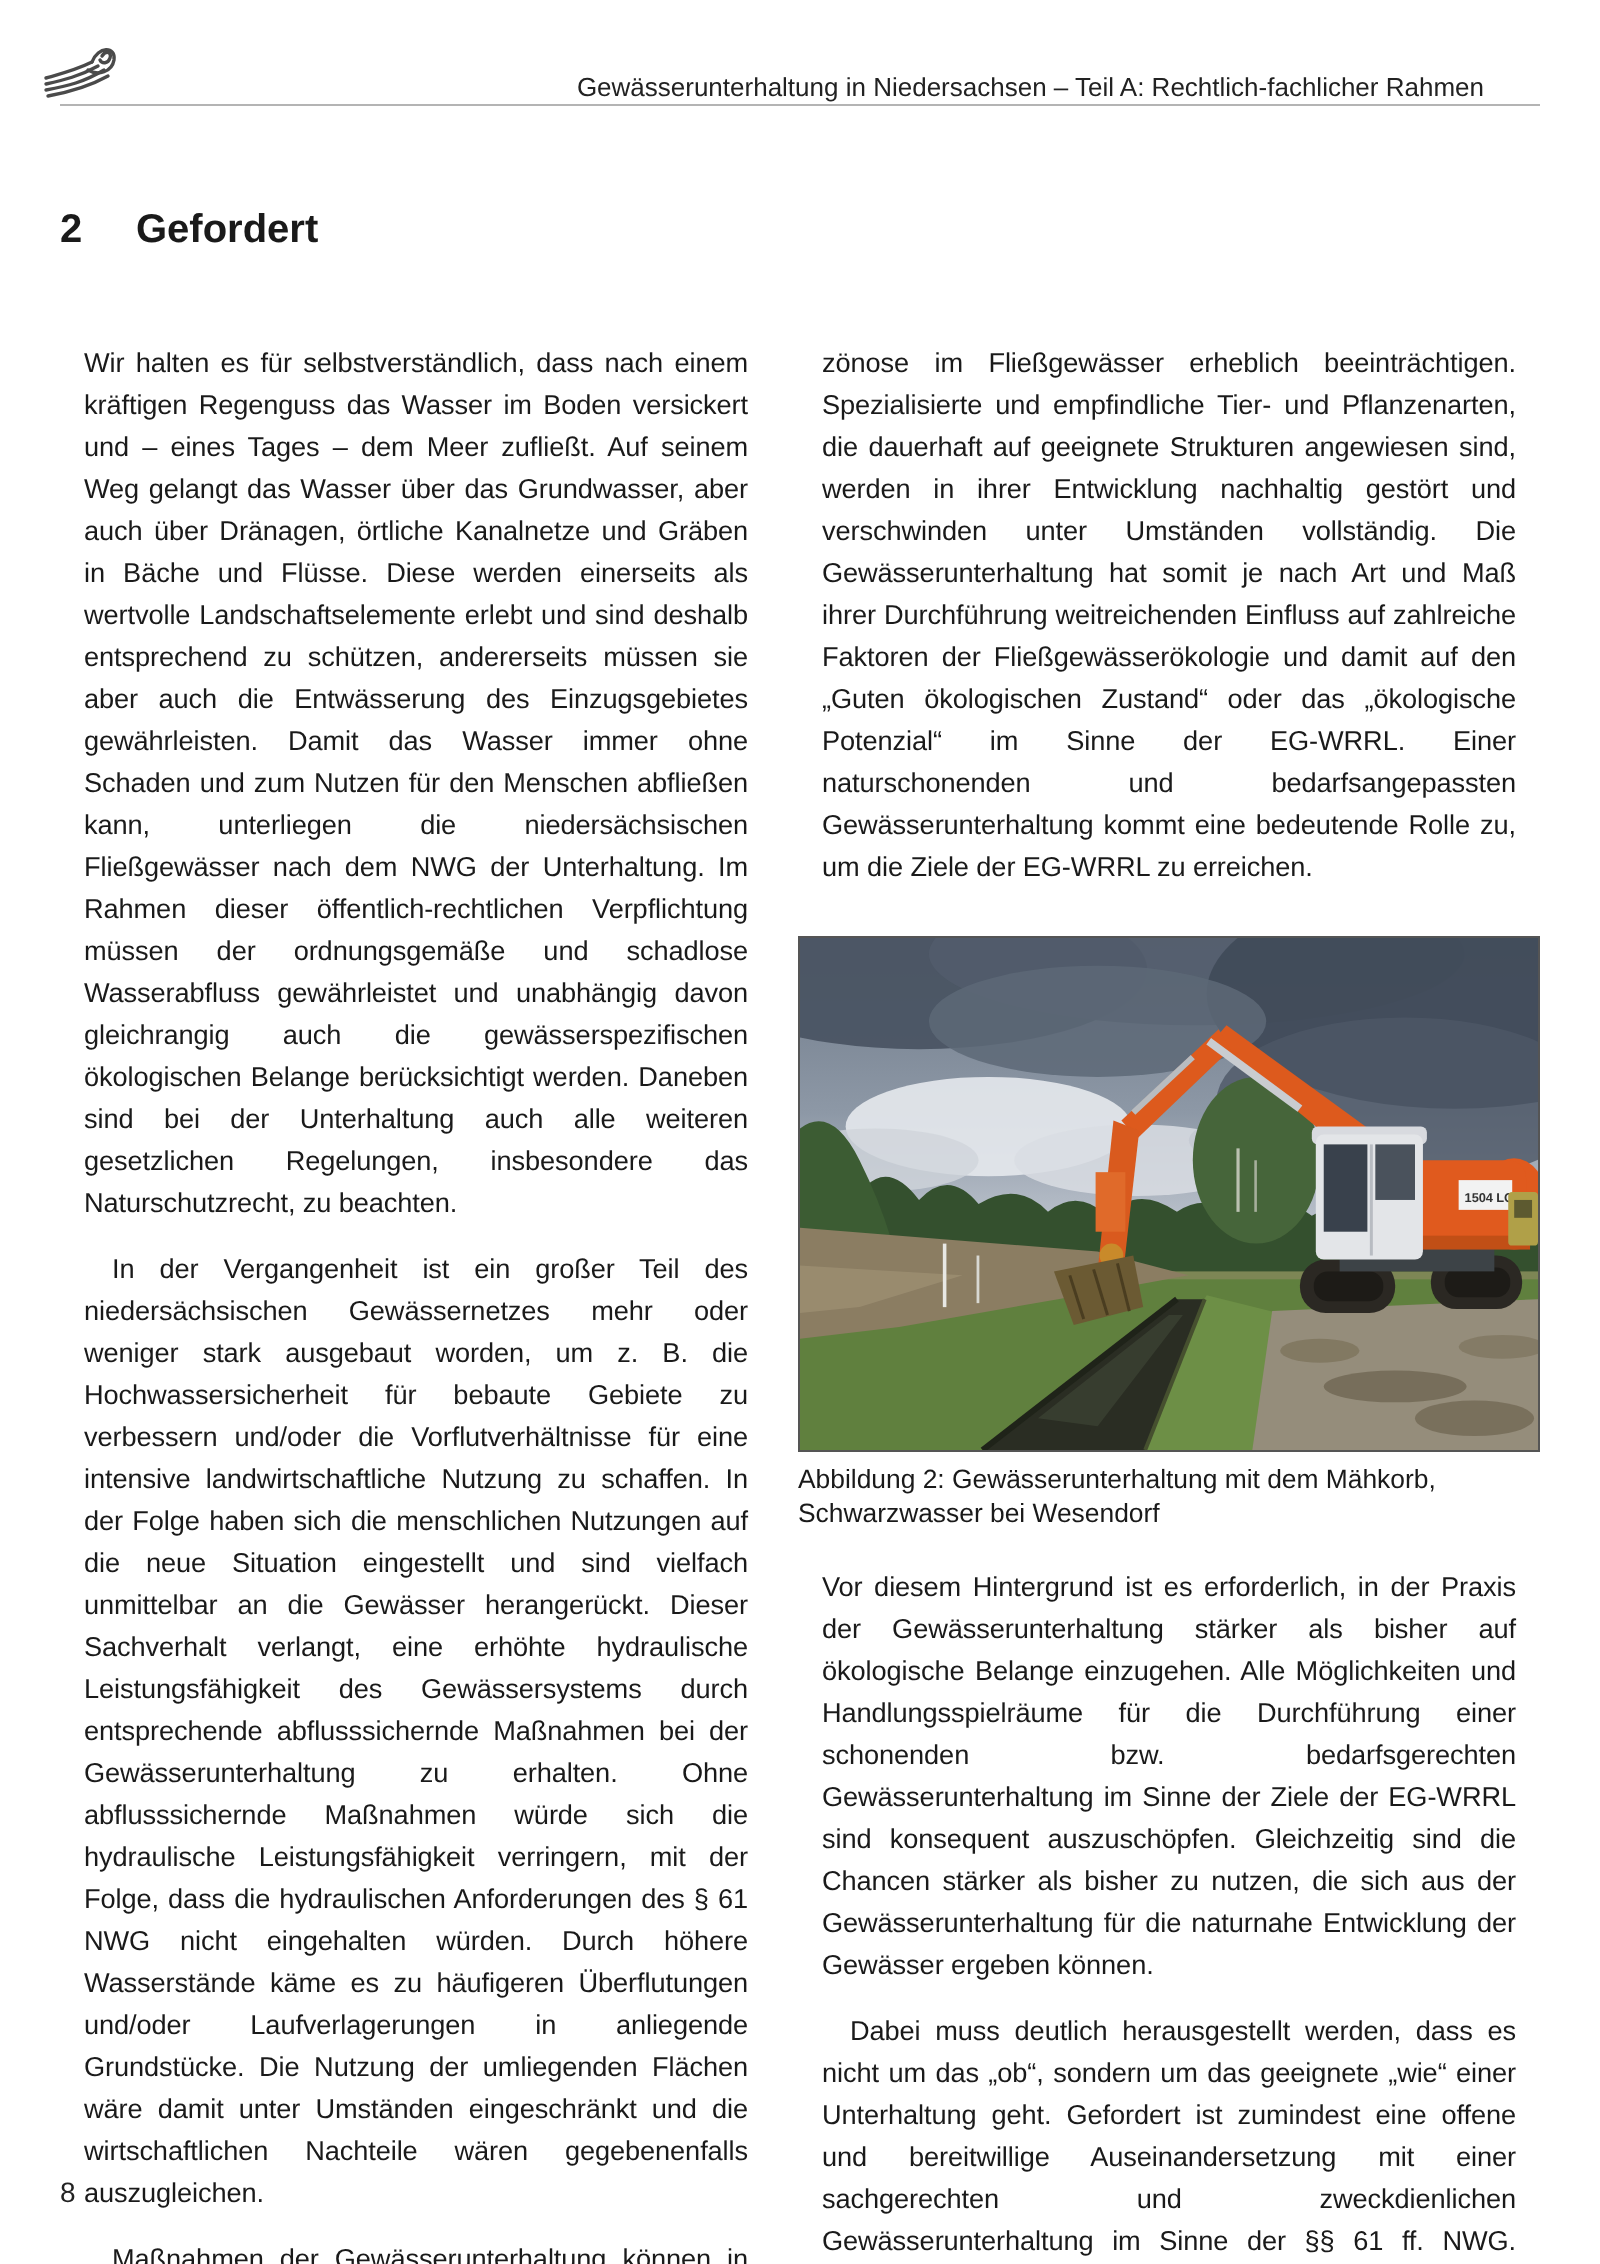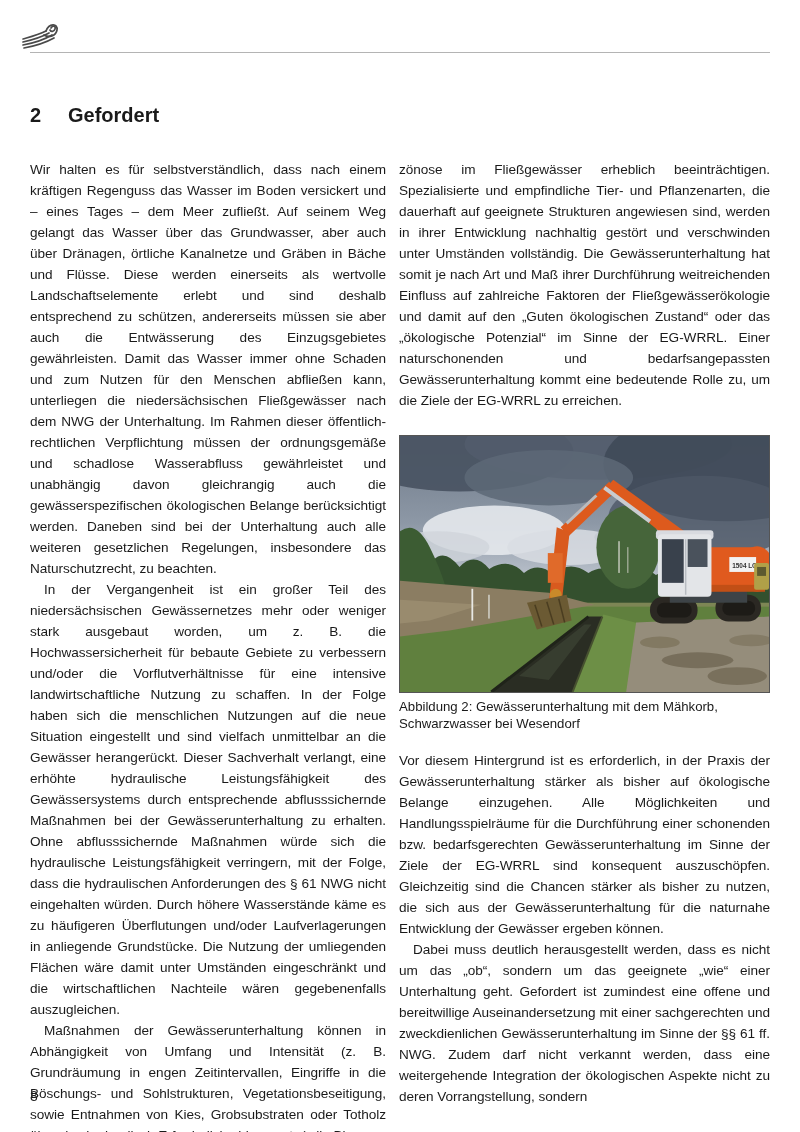--- a/index.html
+++ b/index.html
@@ -28,21 +28,21 @@
   }
   .section-heading .num{width:38px;}
   
   .columns{
     position:absolute;top:159px;left:30px;right:30px;
     display:flex;gap:13px;
   }
   .col{font-size:13.6px;line-height:21px;text-align:justify;letter-spacing:-0.05px;}
   .col-left{width:356px;flex:0 0 356px;}
   .col-right{flex:1;}
-  .col p{margin:0;}
+  .col p{margin:12px;}
   .col p.indent{text-indent:14px;}
   
   .figure{margin-top:24px;}
   .photo{display:block;width:100%;height:258px;border:1px solid #555;box-sizing:border-box;}
   .caption{
     margin-top:5px;font-size:13.2px;line-height:17px;
     text-align:left;letter-spacing:0;
   }
   .after-figure{margin-top:18px !important;}
   
@@ -57,20 +57,21 @@
     <g fill="none" stroke="#4a4a4a" stroke-width="1.7" stroke-linecap="round">
       <path d="M3,21 C10,19 18,17 26,13"></path>
       <path d="M3,24 C12,22 20,20 29,15"></path>
       <path d="M3,27 C14,25 22,23 32,17"></path>
       <path d="M4,30 C15,28 25,25 34,20"></path>
       <path d="M26,13 C29,5 38,5 37,12 C36,18 29,20 24,17"></path>
       <path d="M31,10 C33,7 36,8 35,11 C34,14 31,14 30,12"></path>
     </g>
   </svg>
 
+  <div class="header-title">Gewässerunterhaltung in Niedersachsen – Teil A: Rechtlich-fachlicher Rahmen</div>
   <div class="header-rule"></div>
 
   <div class="section-heading">
     <span class="num">2</span>
     <span>Gefordert</span>
   </div>
 
   <div class="columns">
 
     <div class="col col-left">

